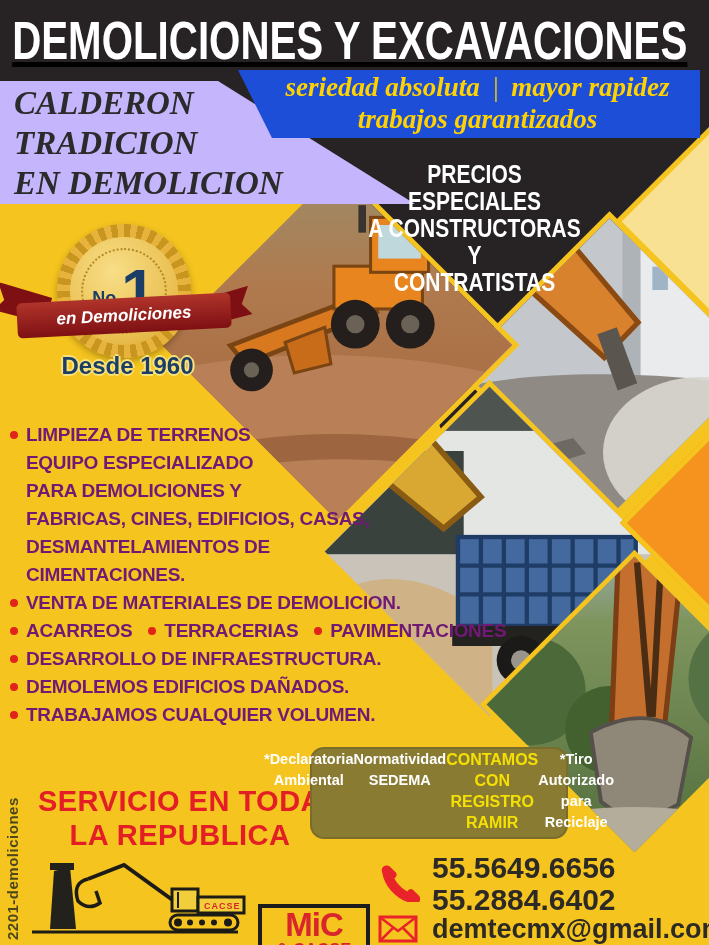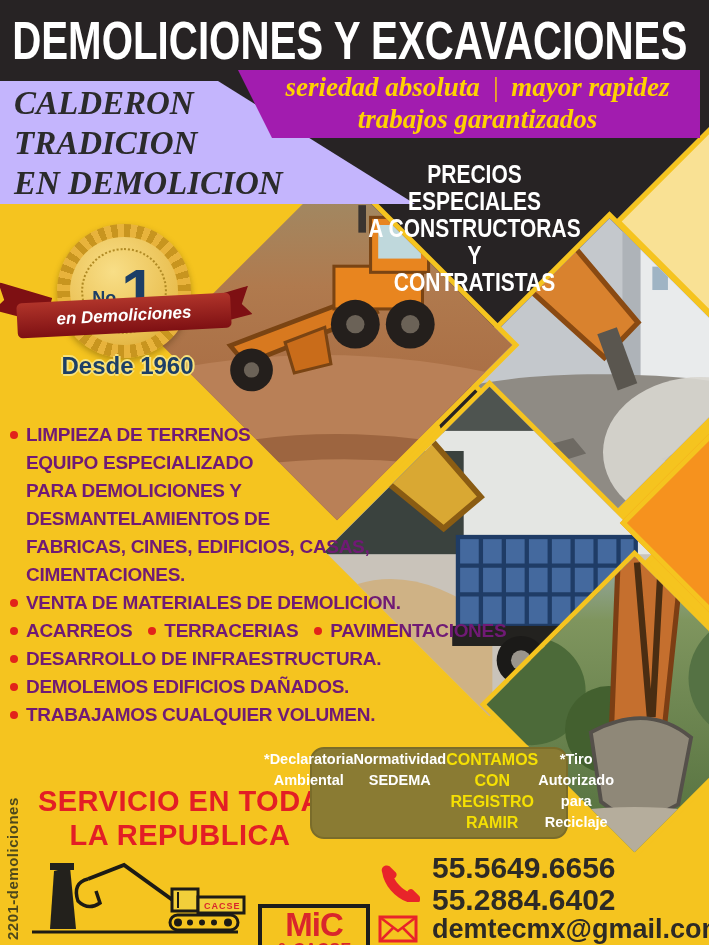--- a/index.html
+++ b/index.html
@@ -2,28 +2,28 @@
 <html><head>
 <meta charset="utf-8">
 <style>
   html,body{margin:0;padding:0;background:#777;}
   .ad{position:relative;width:709px;height:945px;background:#F5C41F;overflow:hidden;
       font-family:"Liberation Sans",sans-serif;margin:0 auto;}
 
   
   .blackzone{position:absolute;inset:0;z-index:1;background:#272324;
     clip-path:polygon(0 0,709px 0,709px 345px,495px 560px,330px 160px,0 160px);}
-  .header{position:absolute;left:0;top:0;width:709px;height:65px;z-index:5;}
+  .header{position:absolute;left:0;top:0;width:709px;height:65px;z-index:5;text-decoration:underline;}
   .header h1{margin:0;padding:10px 0 0 16px;color:#fff;font-size:53px;font-weight:bold;
     letter-spacing:0px;white-space:nowrap;transform:scaleX(0.76);transform-origin:left top;}
   .whitewedge{position:absolute;left:0;top:81px;width:415px;height:123px;background:#c4b5fd;z-index:4;
     clip-path:polygon(0 0,218px 0,100% 100%,0 100%);}
   .brand{padding:2px 0 0 14px;font-family:"Liberation Serif",serif;font-style:italic;
     font-weight:bold;color:#2b2b2b;font-size:33px;line-height:40px;}
-  .redbanner{position:absolute;left:0;top:70px;width:709px;height:68px;z-index:4;background:#a21caf;
+  .redbanner{position:absolute;left:0;top:70px;width:709px;height:68px;z-index:4;background:#1d4ed8;
     clip-path:polygon(238px 0,700px 0,700px 68px,272px 68px);}
   .redbanner .txt{position:absolute;left:255px;top:1px;width:445px;text-align:center;
     font-family:"Liberation Serif",serif;font-style:italic;font-weight:bold;color:#FFD200;
     font-size:27px;line-height:32px;}
   .redbanner .sep{font-weight:normal;padding:0 12px;}
   .promo{position:absolute;left:342px;top:161px;width:265px;z-index:5;text-align:center;
     color:#fff;font-weight:bold;font-size:25px;line-height:27px;transform:scaleX(0.84);
     transform-origin:center top;}
 
   
@@ -251,25 +251,25 @@
     <div class="srow">
         <span class="dot hide"></span>
         <span>EQUIPO ESPECIALIZADO</span>
       </div>
     <div class="srow">
         <span class="dot hide"></span>
         <span>PARA DEMOLICIONES Y</span>
       </div>
     <div class="srow">
         <span class="dot hide"></span>
+        <span>FABRICAS, CINES, EDIFICIOS, CASAS,</span>
+      </div>
+    <div class="srow">
+        <span class="dot hide"></span>
         <span>DESMANTELAMIENTOS DE</span>
-      </div>
-    <div class="srow">
-        <span class="dot hide"></span>
-        <span>FABRICAS, CINES, EDIFICIOS, CASAS,</span>
       </div>
     <div class="srow">
         <span class="dot hide"></span>
         <span>CIMENTACIONES.</span>
       </div>
     <div class="srow">
         <span class="dot"></span>
         <span>VENTA DE MATERIALES DE DEMOLICION.</span>
       </div>
     <div class="srow">

